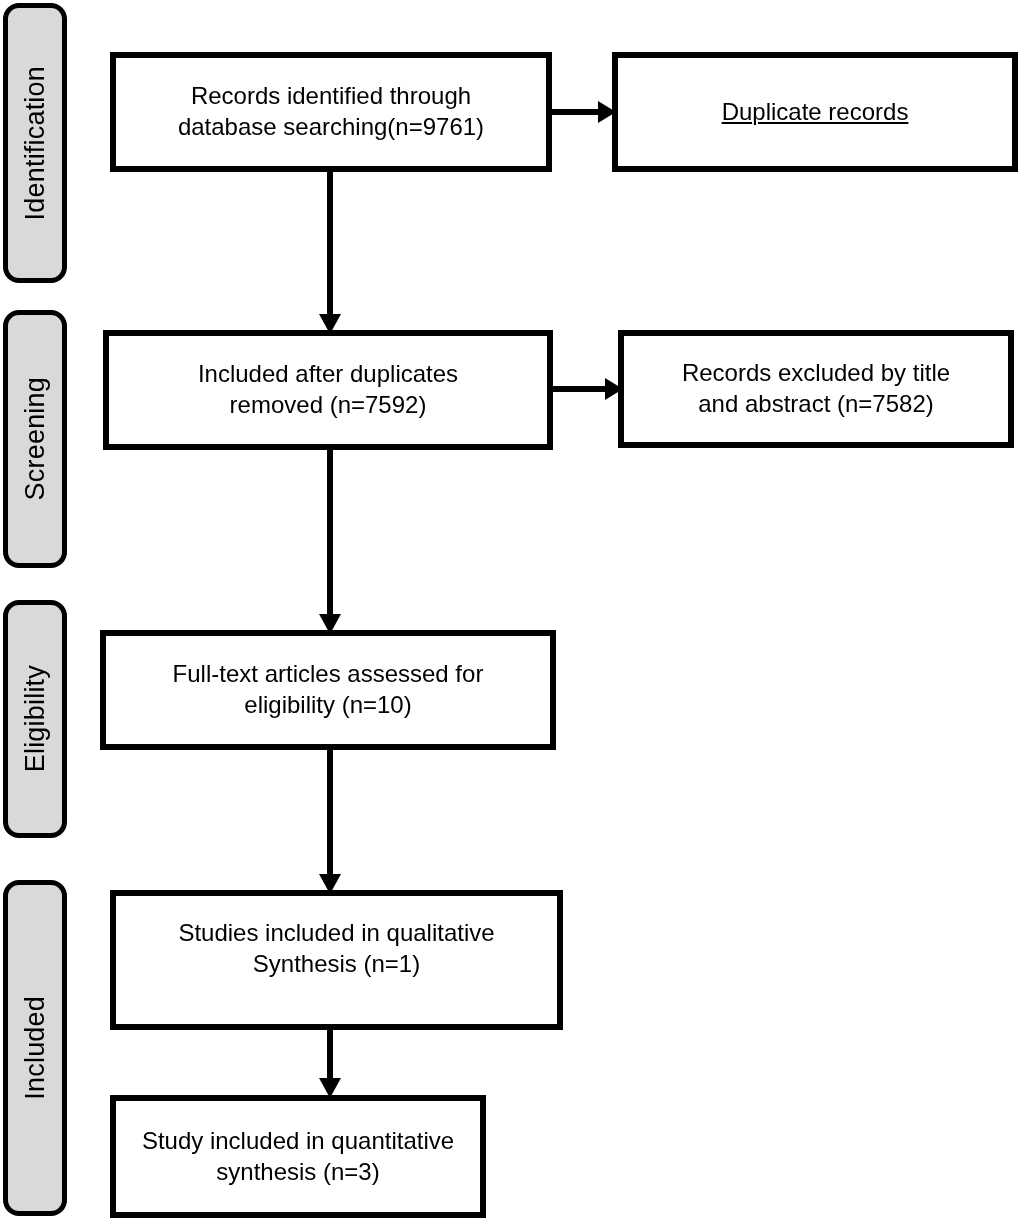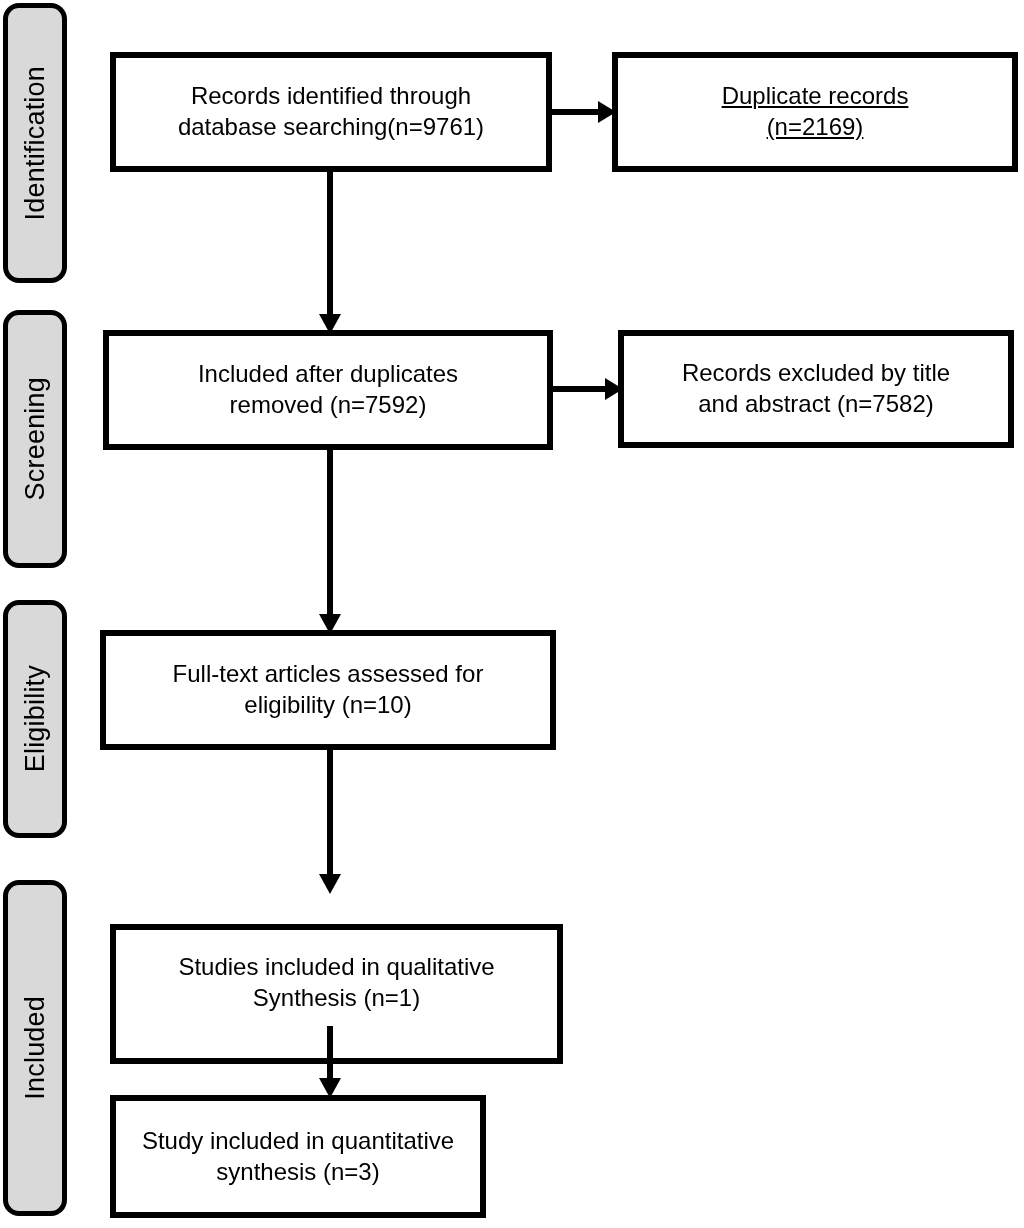--- a/index.html
+++ b/index.html
@@ -42,21 +42,21 @@
   .flow-box {
     position: absolute;
     background: #ffffff;
     border: 6px solid #000000;
     box-sizing: border-box;
     display: flex;
     justify-content: center;
     padding: 6px 8px;
   }
   .flow-box.v-center { align-items: center; }
-  .flow-box.v-top    { align-items: flex-start; margin-top: 34px; }
+  .flow-box.v-top    { align-items: flex-start; }
   .flow-box .box-text {
     font-size: 24px;
     line-height: 1.28;
     color: #000000;
     text-align: center;
     width: 100%;
   }
 
   
   .conn {
@@ -88,21 +88,20 @@
   <div class="flow-box v-center" style="left:110px; top:52px; width:442px; height:120px;">
     <div class="box-text">
       <div>Records identified through</div>
       <div>database searching(n=9761)</div>
     </div>
   </div>
 
   <div class="flow-box v-center" style="left:612px; top:52px; width:406px; height:120px;text-decoration:underline;">
     <div class="box-text">
       <div>Duplicate records</div>
-      <div>(n=2169)</div>
     </div>
   </div>
 
   <div class="flow-box v-center" style="left:103px; top:330px; width:450px; height:120px;">
     <div class="box-text">
       <div>Included after duplicates</div>
       <div>removed (n=7592)</div>
     </div>
   </div>
 

